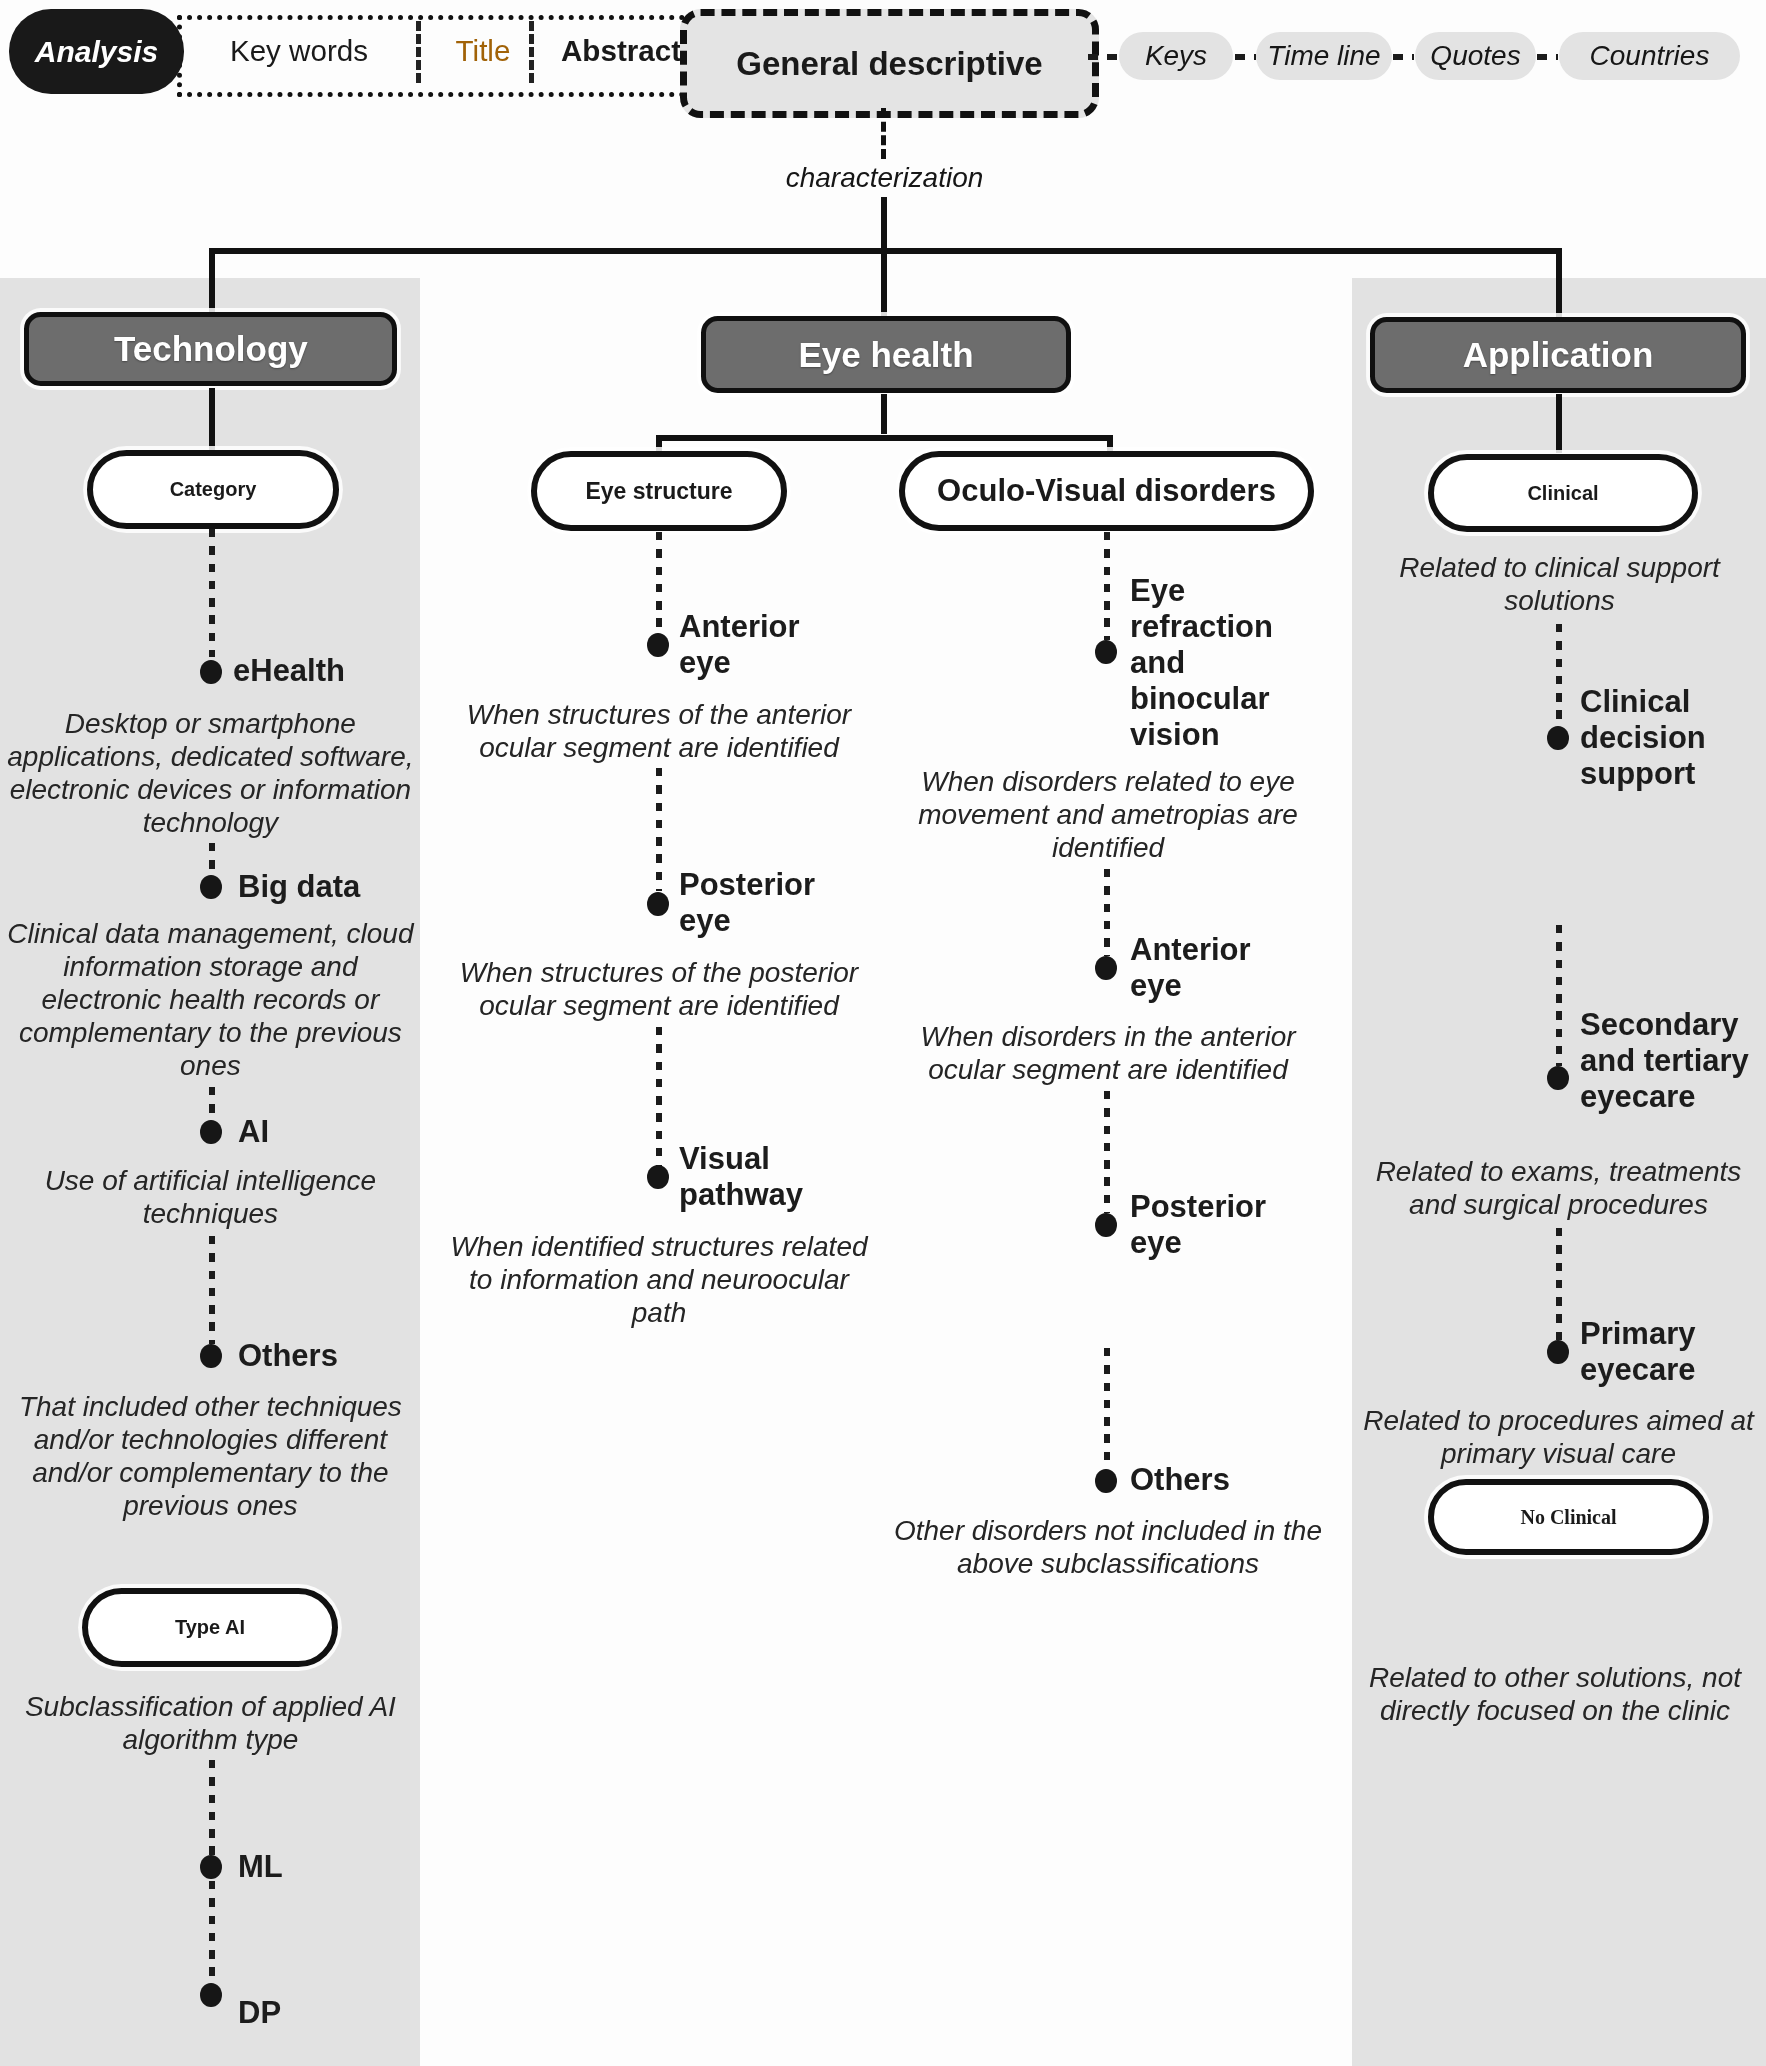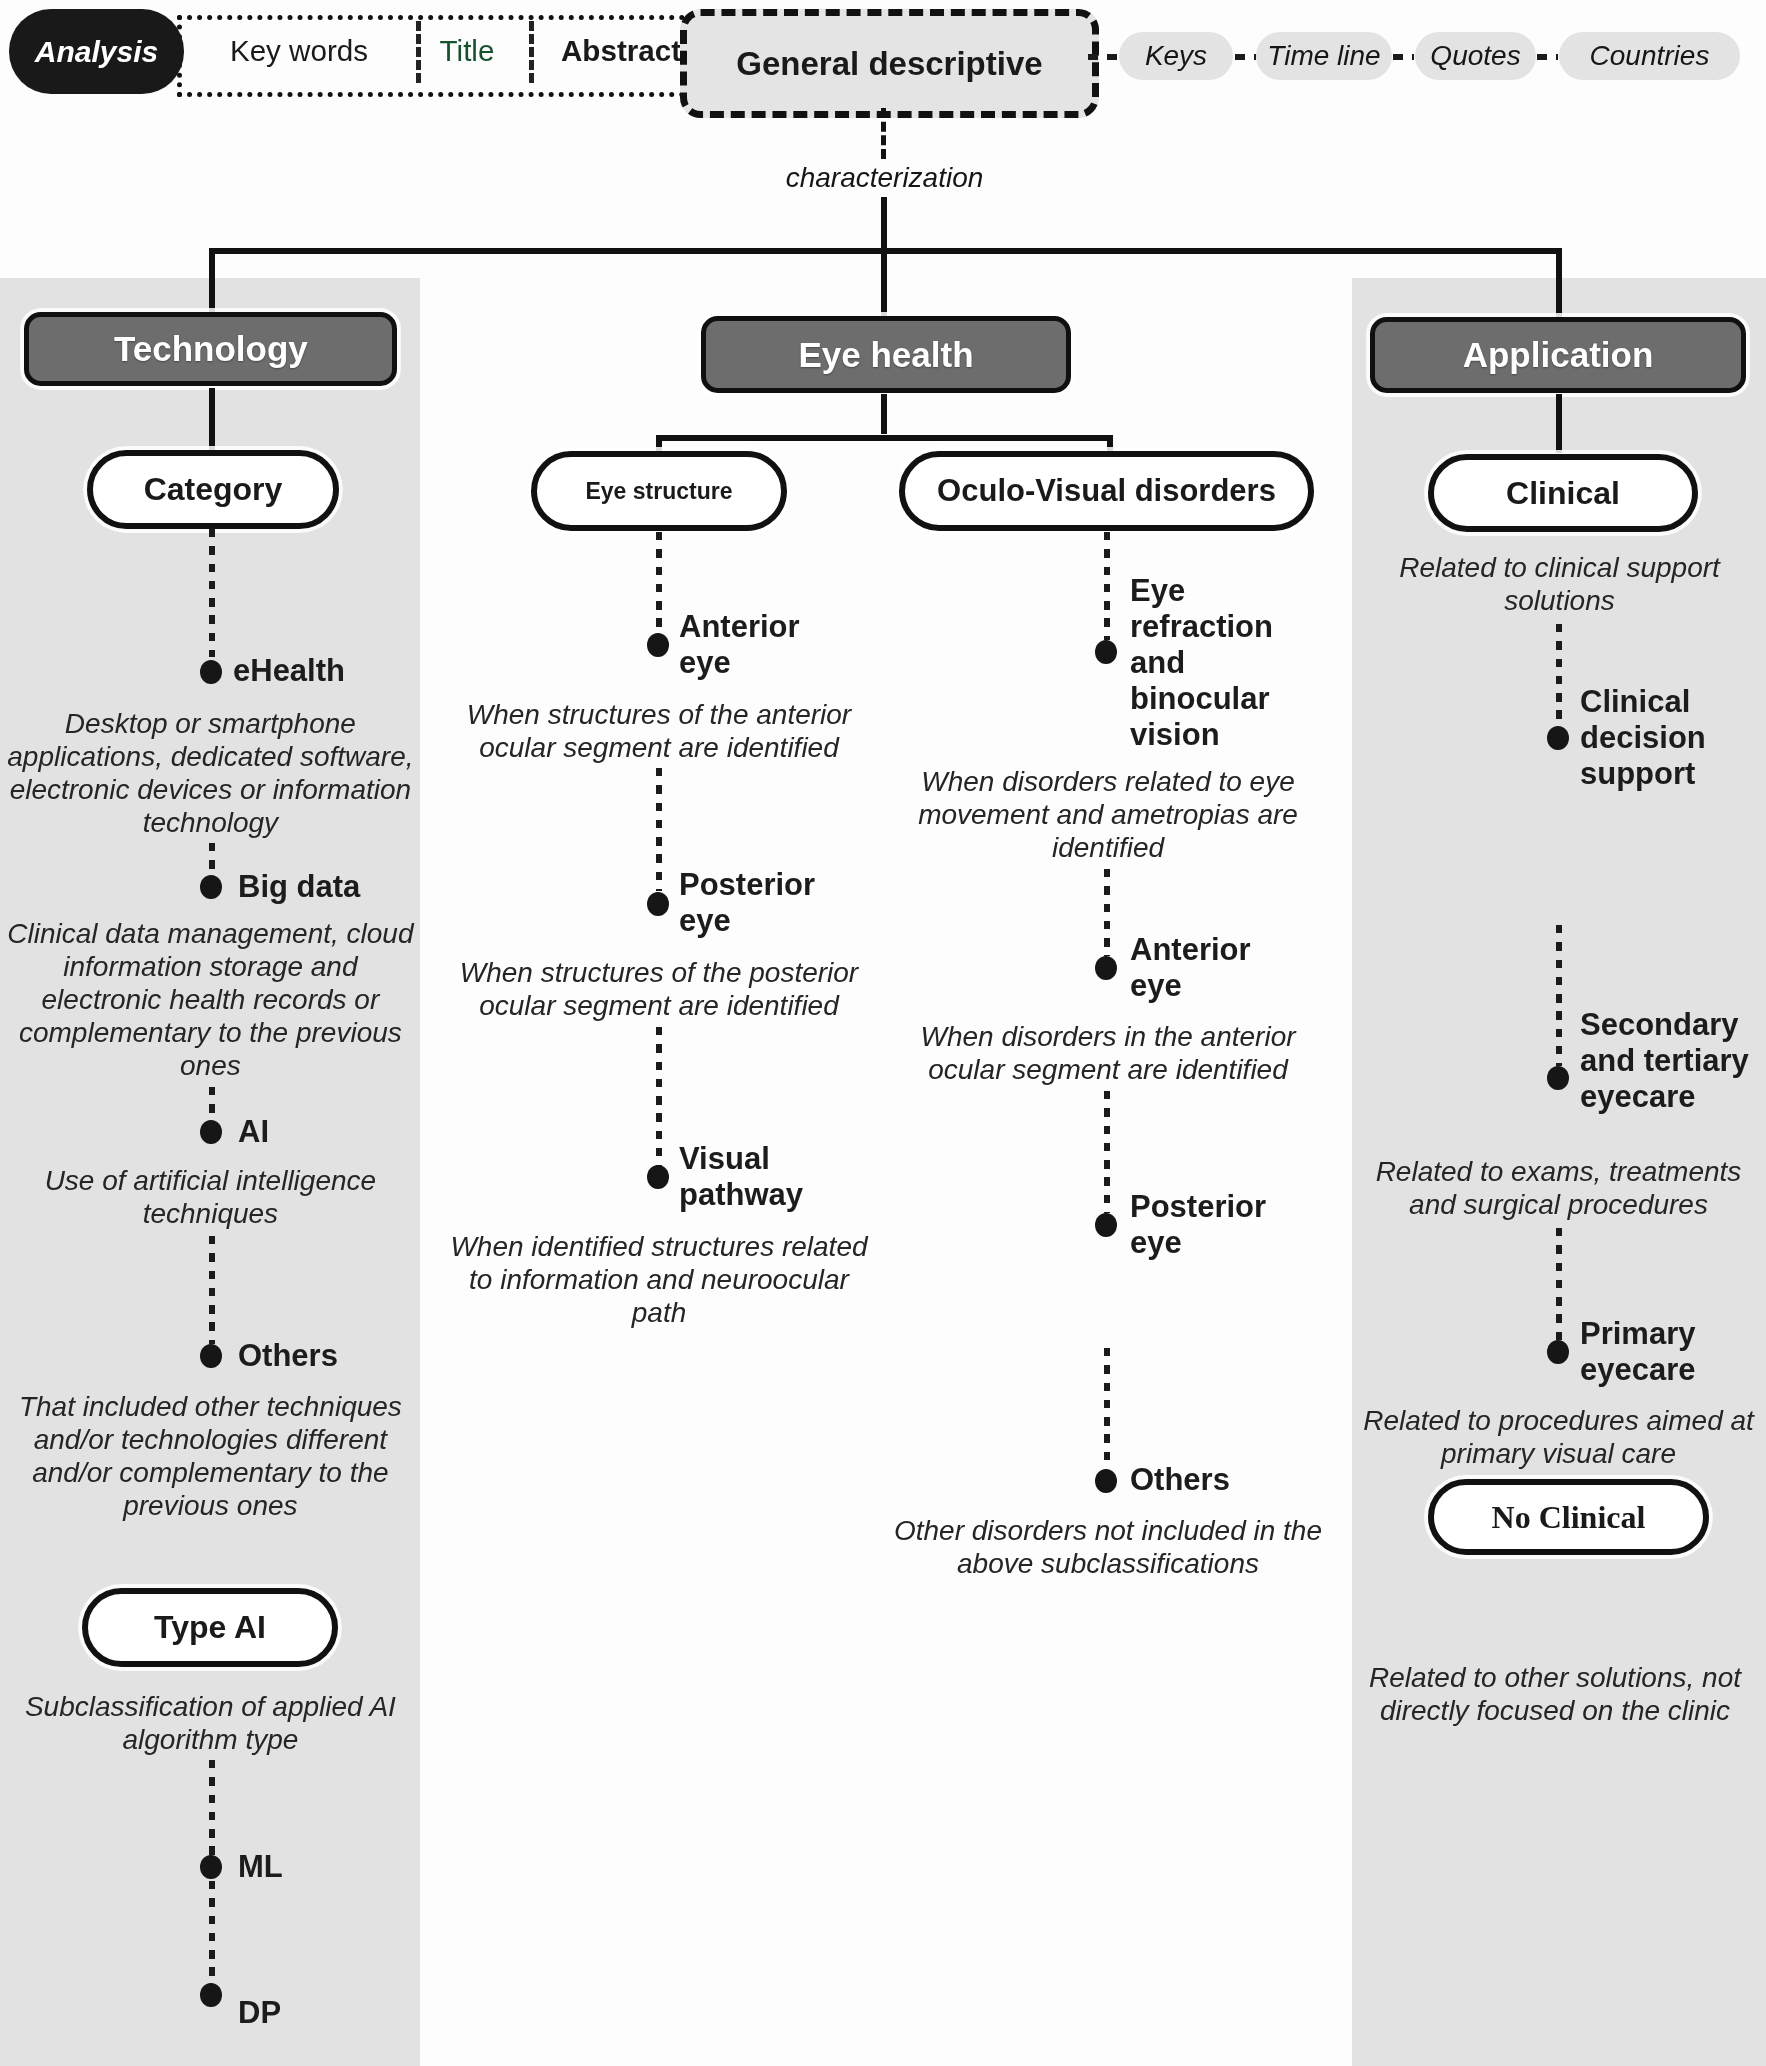--- a/index.html
+++ b/index.html
@@ -10,21 +10,21 @@
   .solid{position:absolute;background:#111;}
   .dotv{position:absolute;width:5.8px;background:repeating-linear-gradient(#1b1b1b 0 8.4px,transparent 8.4px 17.3px);}
   .dashv{position:absolute;width:0;border-left:5.8px dashed #111;}
   .dashh{position:absolute;height:5.8px;background:repeating-linear-gradient(90deg,#1b1b1b 0 10.3px,transparent 10.3px 19px);}
   .dot{position:absolute;width:22px;height:24.4px;border-radius:50%;background:#161616;}
   
   .header-box{position:absolute;background:#6d6d6d;border:5.8px solid #101010;border-radius:16.7px;
       box-shadow:0 0 0 3.9px rgba(255,255,255,.85);color:#fff;font-weight:bold;font-size:35px;
       display:flex;align-items:center;justify-content:center;text-shadow:0 1.3px 1.9px rgba(0,0,0,.35);}
   .pill{position:absolute;background:#fff;border:6.4px solid #111;border-radius:45px;
-      box-shadow:0 0 0 3.9px rgba(255,255,255,.85);font-weight:bold;font-size:32px;
+      box-shadow:0 0 0 3.9px rgba(255,255,255,.85);font-weight:bold;font-size:20px;
       display:flex;align-items:center;justify-content:center;}
   .tag{position:absolute;background:#e3e3e3;border-radius:24.4px;font-style:italic;font-size:28px;
       display:flex;align-items:center;justify-content:center;color:#161616;}
   .gdesc{position:absolute;background:#e4e4e4;border:7px dashed #111;border-radius:20.6px;
       font-weight:bold;font-size:33px;display:flex;align-items:center;justify-content:center;}
   .analysis{position:absolute;background:#191919;color:#fff;border-radius:42px;
       font-style:italic;font-weight:bold;font-size:30px;display:flex;align-items:center;justify-content:center;}
   .arrow-outline{position:absolute;border-top:5.8px dotted #111;border-bottom:5.8px dotted #111;border-left:5.8px dotted #111;background:transparent;}
   .tipline{position:absolute;width:63px;height:0;border-top:5.8px dotted #111;transform-origin:0 0;}
   .fieldtxt{position:absolute;font-size:29.6px;display:flex;align-items:center;justify-content:center;height:72px;}
@@ -46,21 +46,21 @@
   <div class="tipline" style="left:720px;top:93px;transform:rotate(-36deg);"></div>
 
   <div class="analysis" style="left:9px;top:9px;width:175px;height:85px;">
     <span>Analysis</span>
   </div>
 
   <div class="fieldtxt" style="left:193px;top:15.4px;width:212px;">
     <span>Key words</span>
   </div>
   <div class="sep" style="left:416px;top:20.6px;"></div>
-  <div class="fieldtxt" style="left:419px;top:15.4px;width:96px;color:#14532d;">
+  <div class="fieldtxt" style="left:435px;top:15.4px;width:96px;color:#a16207;">
     <span>Title</span>
   </div>
   <div class="sep" style="left:529px;top:20.6px;"></div>
   <div class="fieldtxt" style="left:538px;top:15.4px;width:166px;font-weight:bold;">
     <span>Abstract</span>
   </div>
 
   <div class="gdesc" style="left:680px;top:9px;width:405px;height:95px;">
     <span>General descriptive</span>
   </div>

